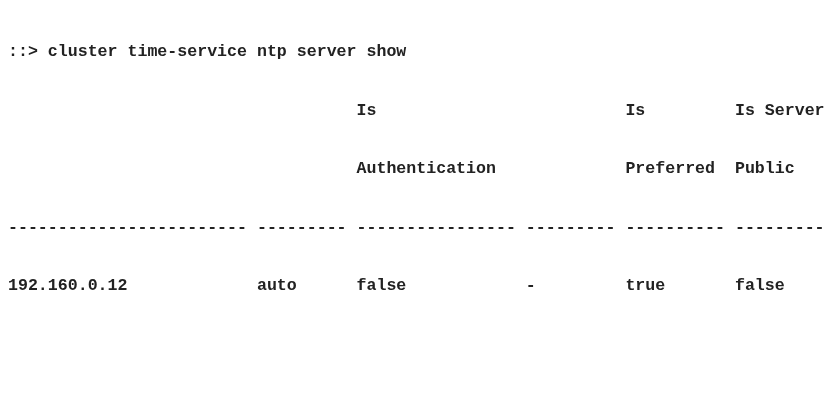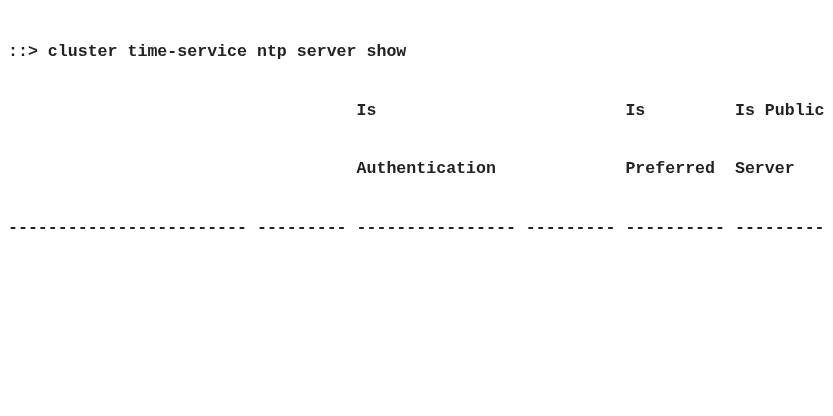--- a/index.html
+++ b/index.html
@@ -22,23 +22,24 @@
     white-space: pre;
     border-radius: 19px;
   }
   .line { min-height: 19.5px; }
 </style>
 </head>
 <body>
 
 <div class="terminal">
   <div class="line">::&gt; cluster time-service ntp server show</div>
-  <div class="line">                                   Is                         Is         Is Public</div>
-  <div class="line">                                   Authentication             Preferred  Server</div>
+  <div class="line">                                   Is                         Is         Is Server</div>
+  <div class="line">                                   Authentication             Preferred  Public</div>
   <div class="line">------------------------ --------- ---------------- --------- ---------- ---------</div>
+  <div class="line">192.160.0.12             auto      false            -         true       false</div>
   <div class="line"></div>
   
   
   
   
   
   
   
   
   

